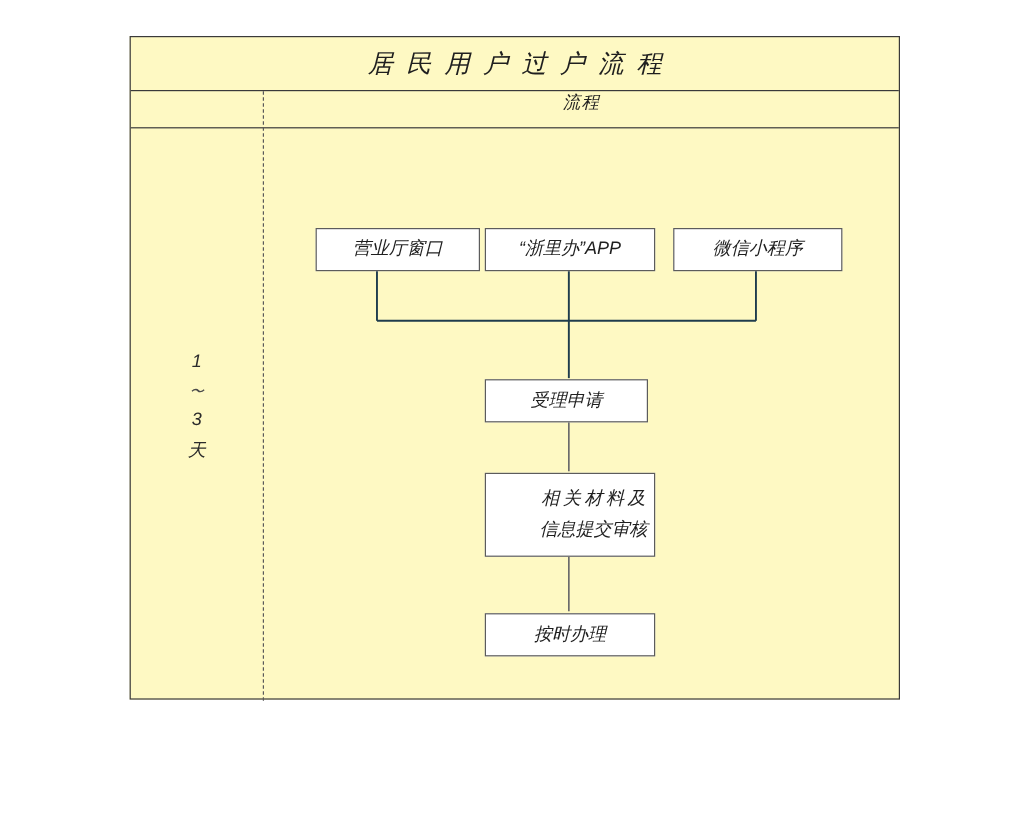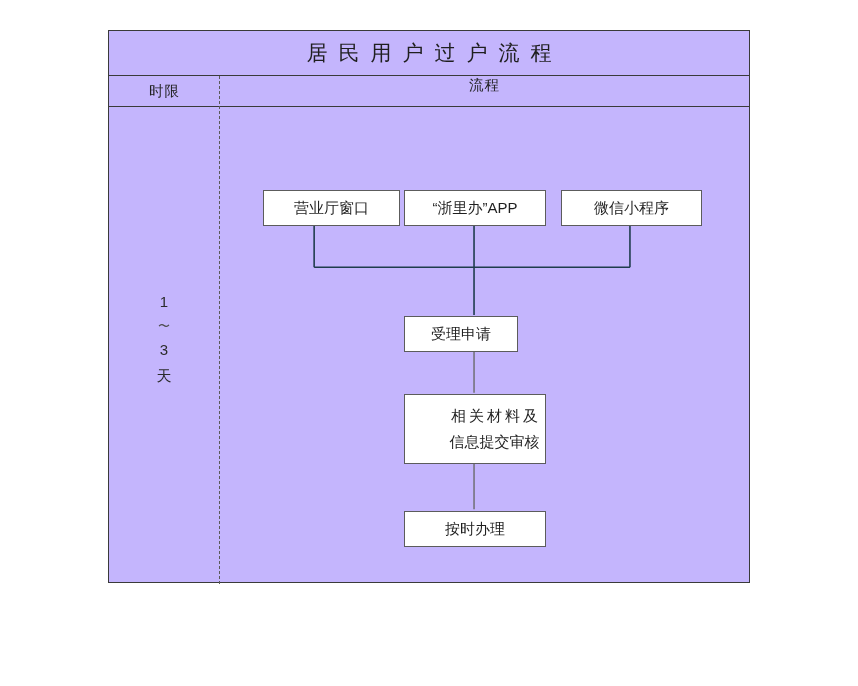--- a/index.html
+++ b/index.html
@@ -18,21 +18,22 @@
 
   
   #chart-frame {
     position: absolute;
     left: 108px;
     top: 30px;
     width: 642px;
     height: 553px;
     border: 1.5px solid #3a3a3a;
     box-sizing: border-box;
-    background: #c4b5fd;
+    background: #fef9c3;
+    font-style: italic;
   }
 
   
   #title-row {
     position: absolute;
     left: 0;
     top: 0;
     width: 100%;
     height: 45px;
     box-sizing: border-box;
@@ -162,21 +163,21 @@
     letter-spacing: 3px;
     text-indent: 3px;
   }
 
   
   #node-hall      { left: 27px;  top: 83px;  width: 137px; height: 36px; margin-left: 17px; }
   #node-app       { left: 185px; top: 83px;  width: 142px; height: 36px; }
   #node-wechat    { left: 342px; top: 83px;  width: 141px; height: 36px; }
 
   
-  #node-accept    { left: 185px; top: 209px; width: 114px; height: 36px; }
+  #node-accept    { left: 185px; top: 209px; width: 136px; height: 36px; }
   #node-materials { left: 185px; top: 287px; width: 142px; height: 70px; padding-left: 39px; }
   #node-process   { left: 185px; top: 404px; width: 142px; height: 36px; }
 
   
   #connectors {
     position: absolute;
     left: 0;
     top: 0;
     width: 100%;
     height: 100%;
@@ -187,23 +188,20 @@
 </head>
 <body>
 
 <div id="chart-frame">
 
   <div id="title-row">
     <div id="title-text">居民用户过户流程</div>
   </div>
 
   <div id="header-row">
-    <div id="header-limit-cell">
-      <span class="header-label">时限</span>
-    </div>
     <div id="header-flow-cell">
       <span class="header-label">流程</span>
     </div>
   </div>
 
   <div id="body-area">
 
     <div id="column-divider"></div>
 
     <div id="duration-cell">

